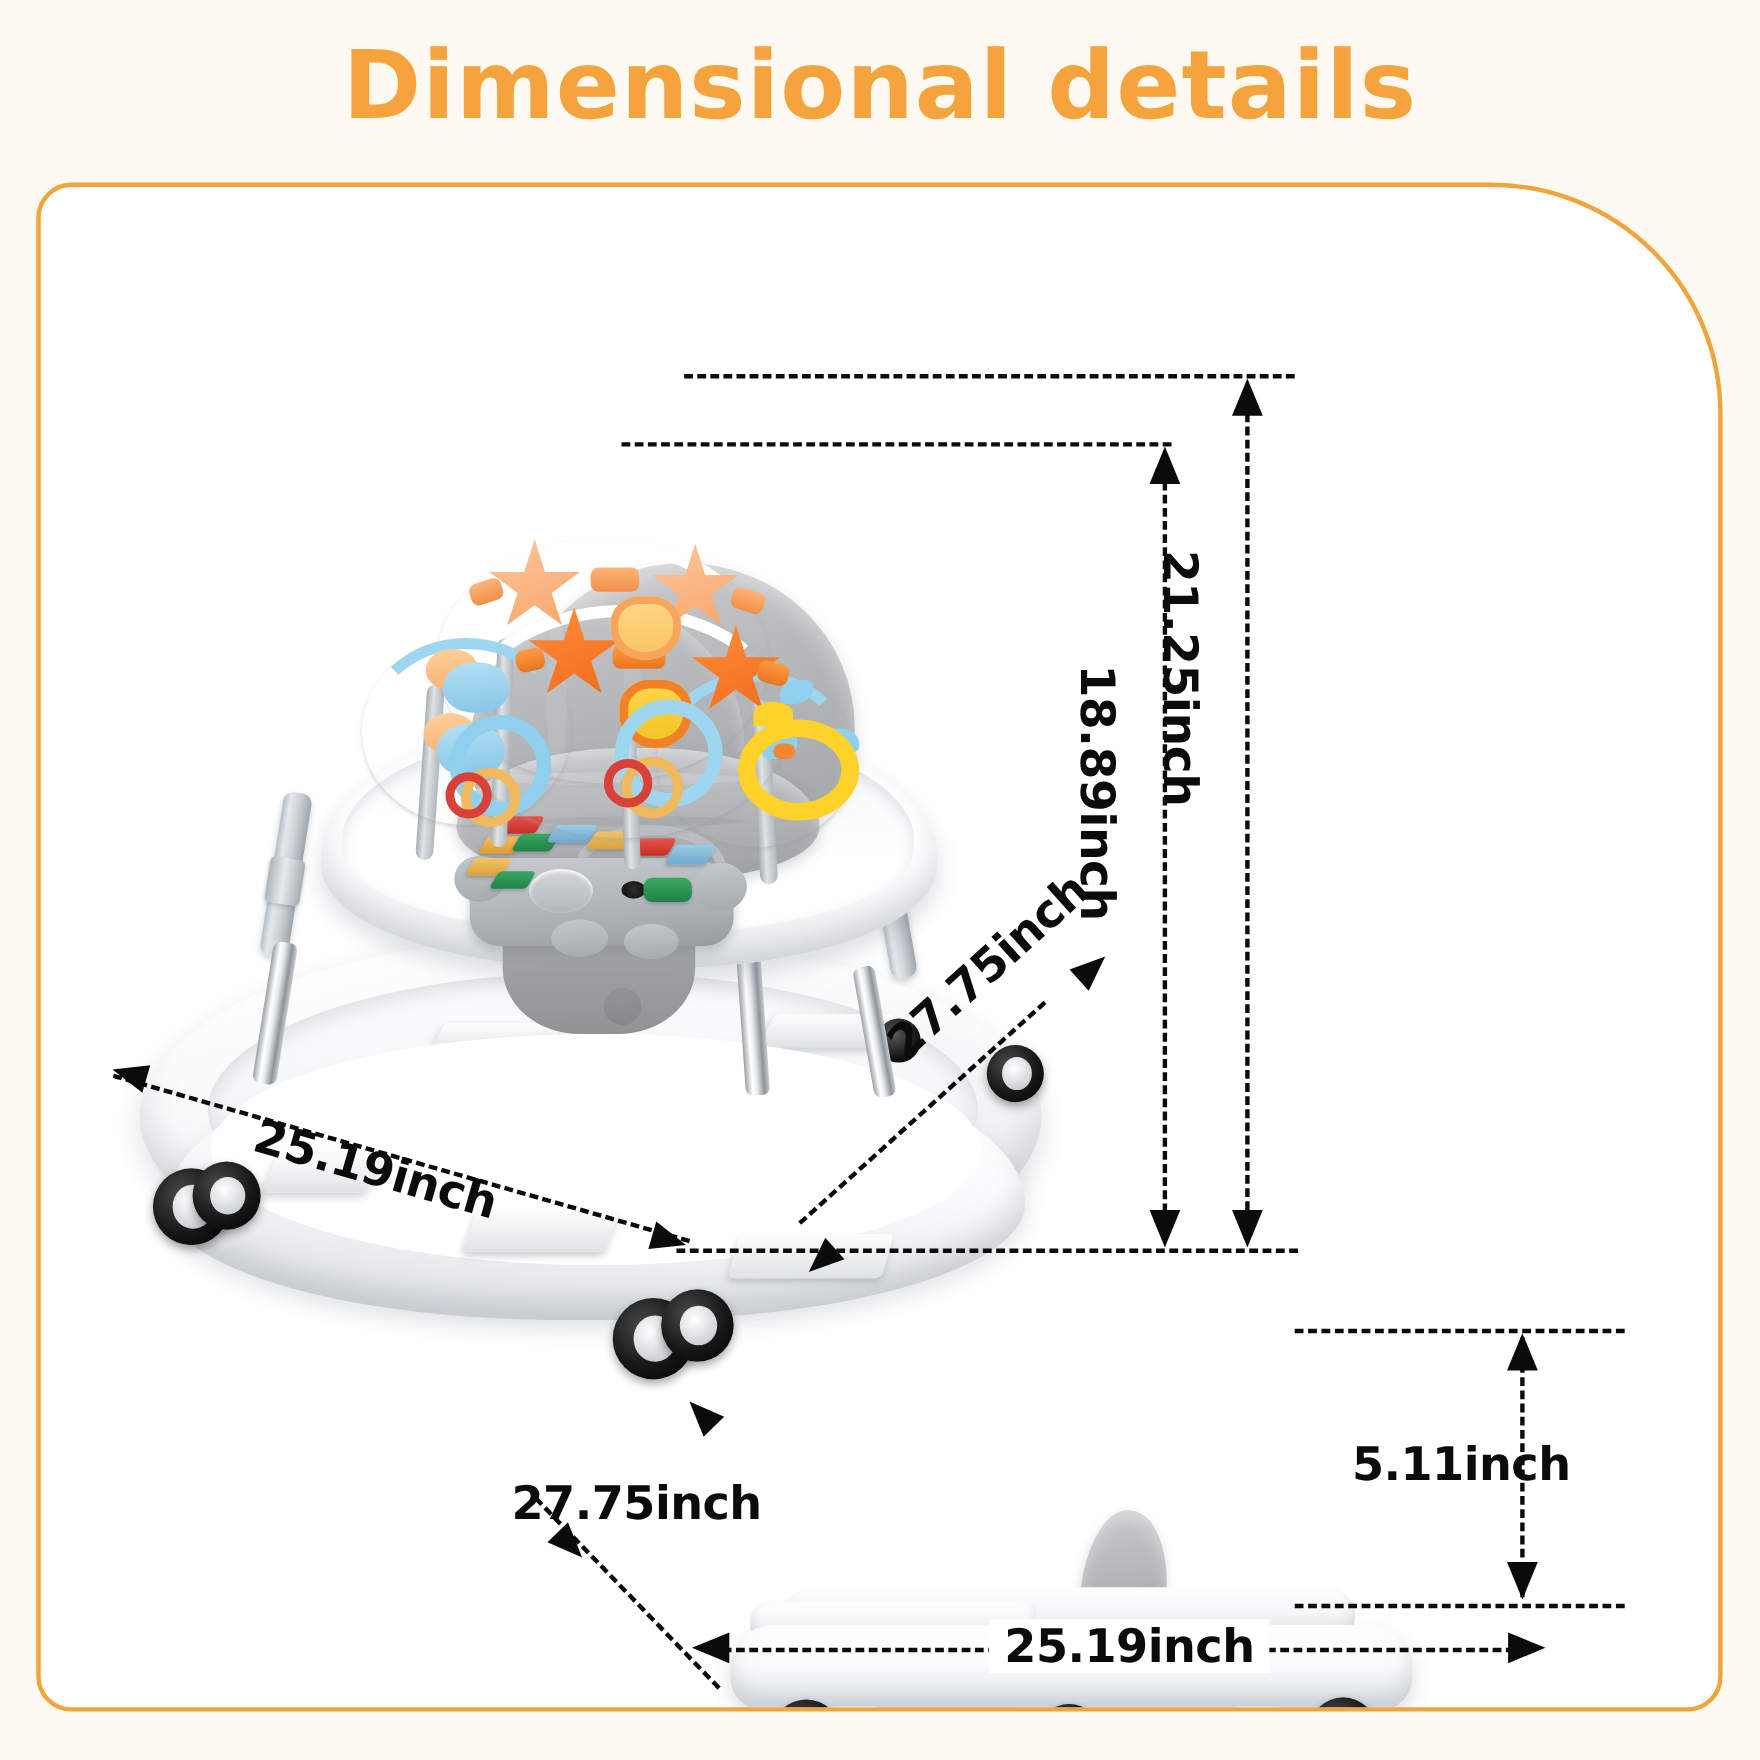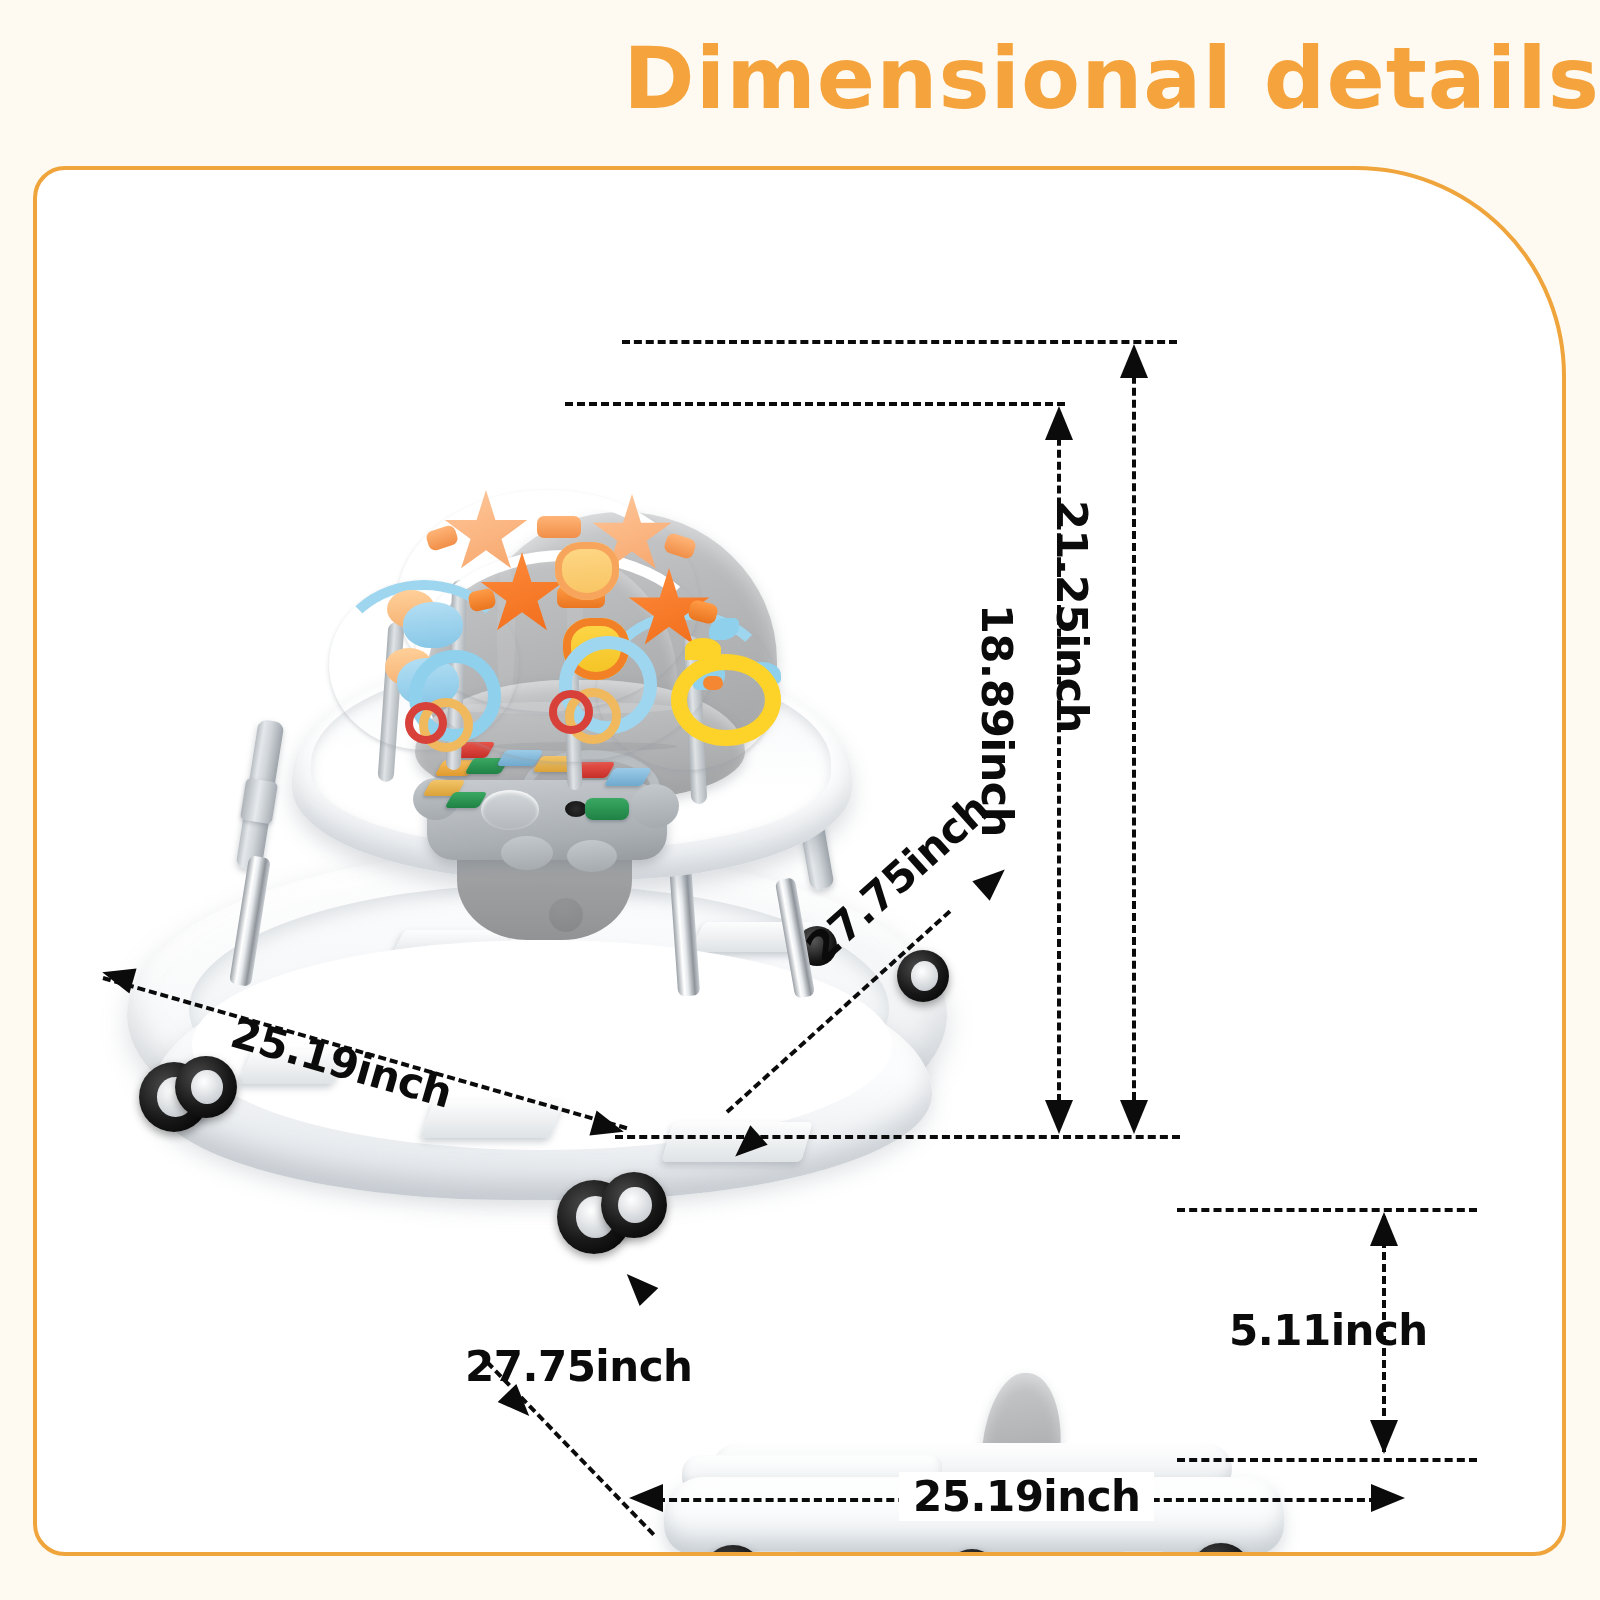--- a/index.html
+++ b/index.html
@@ -5,21 +5,21 @@
   html,body{margin:0;padding:0;}
   body{
     width:1600px;height:1600px;
     background:#FEFAF1;
     font-family:"DejaVu Sans","Liberation Sans",sans-serif;
     overflow:hidden;position:relative;
   }
   
   #title{
     position:absolute;left:0;top:28px;width:1600px;
-    text-align:right;
+    text-align:center;
     font-family:"DejaVu Sans","Liberation Sans",sans-serif;
     font-size:86px;font-weight:700;letter-spacing:1px;
     color:#F5A33C;
     white-space:nowrap;
   }
   
   #card{
     position:absolute;left:33px;top:166px;
     width:1533px;height:1390px;
     background:#FFFFFF;

